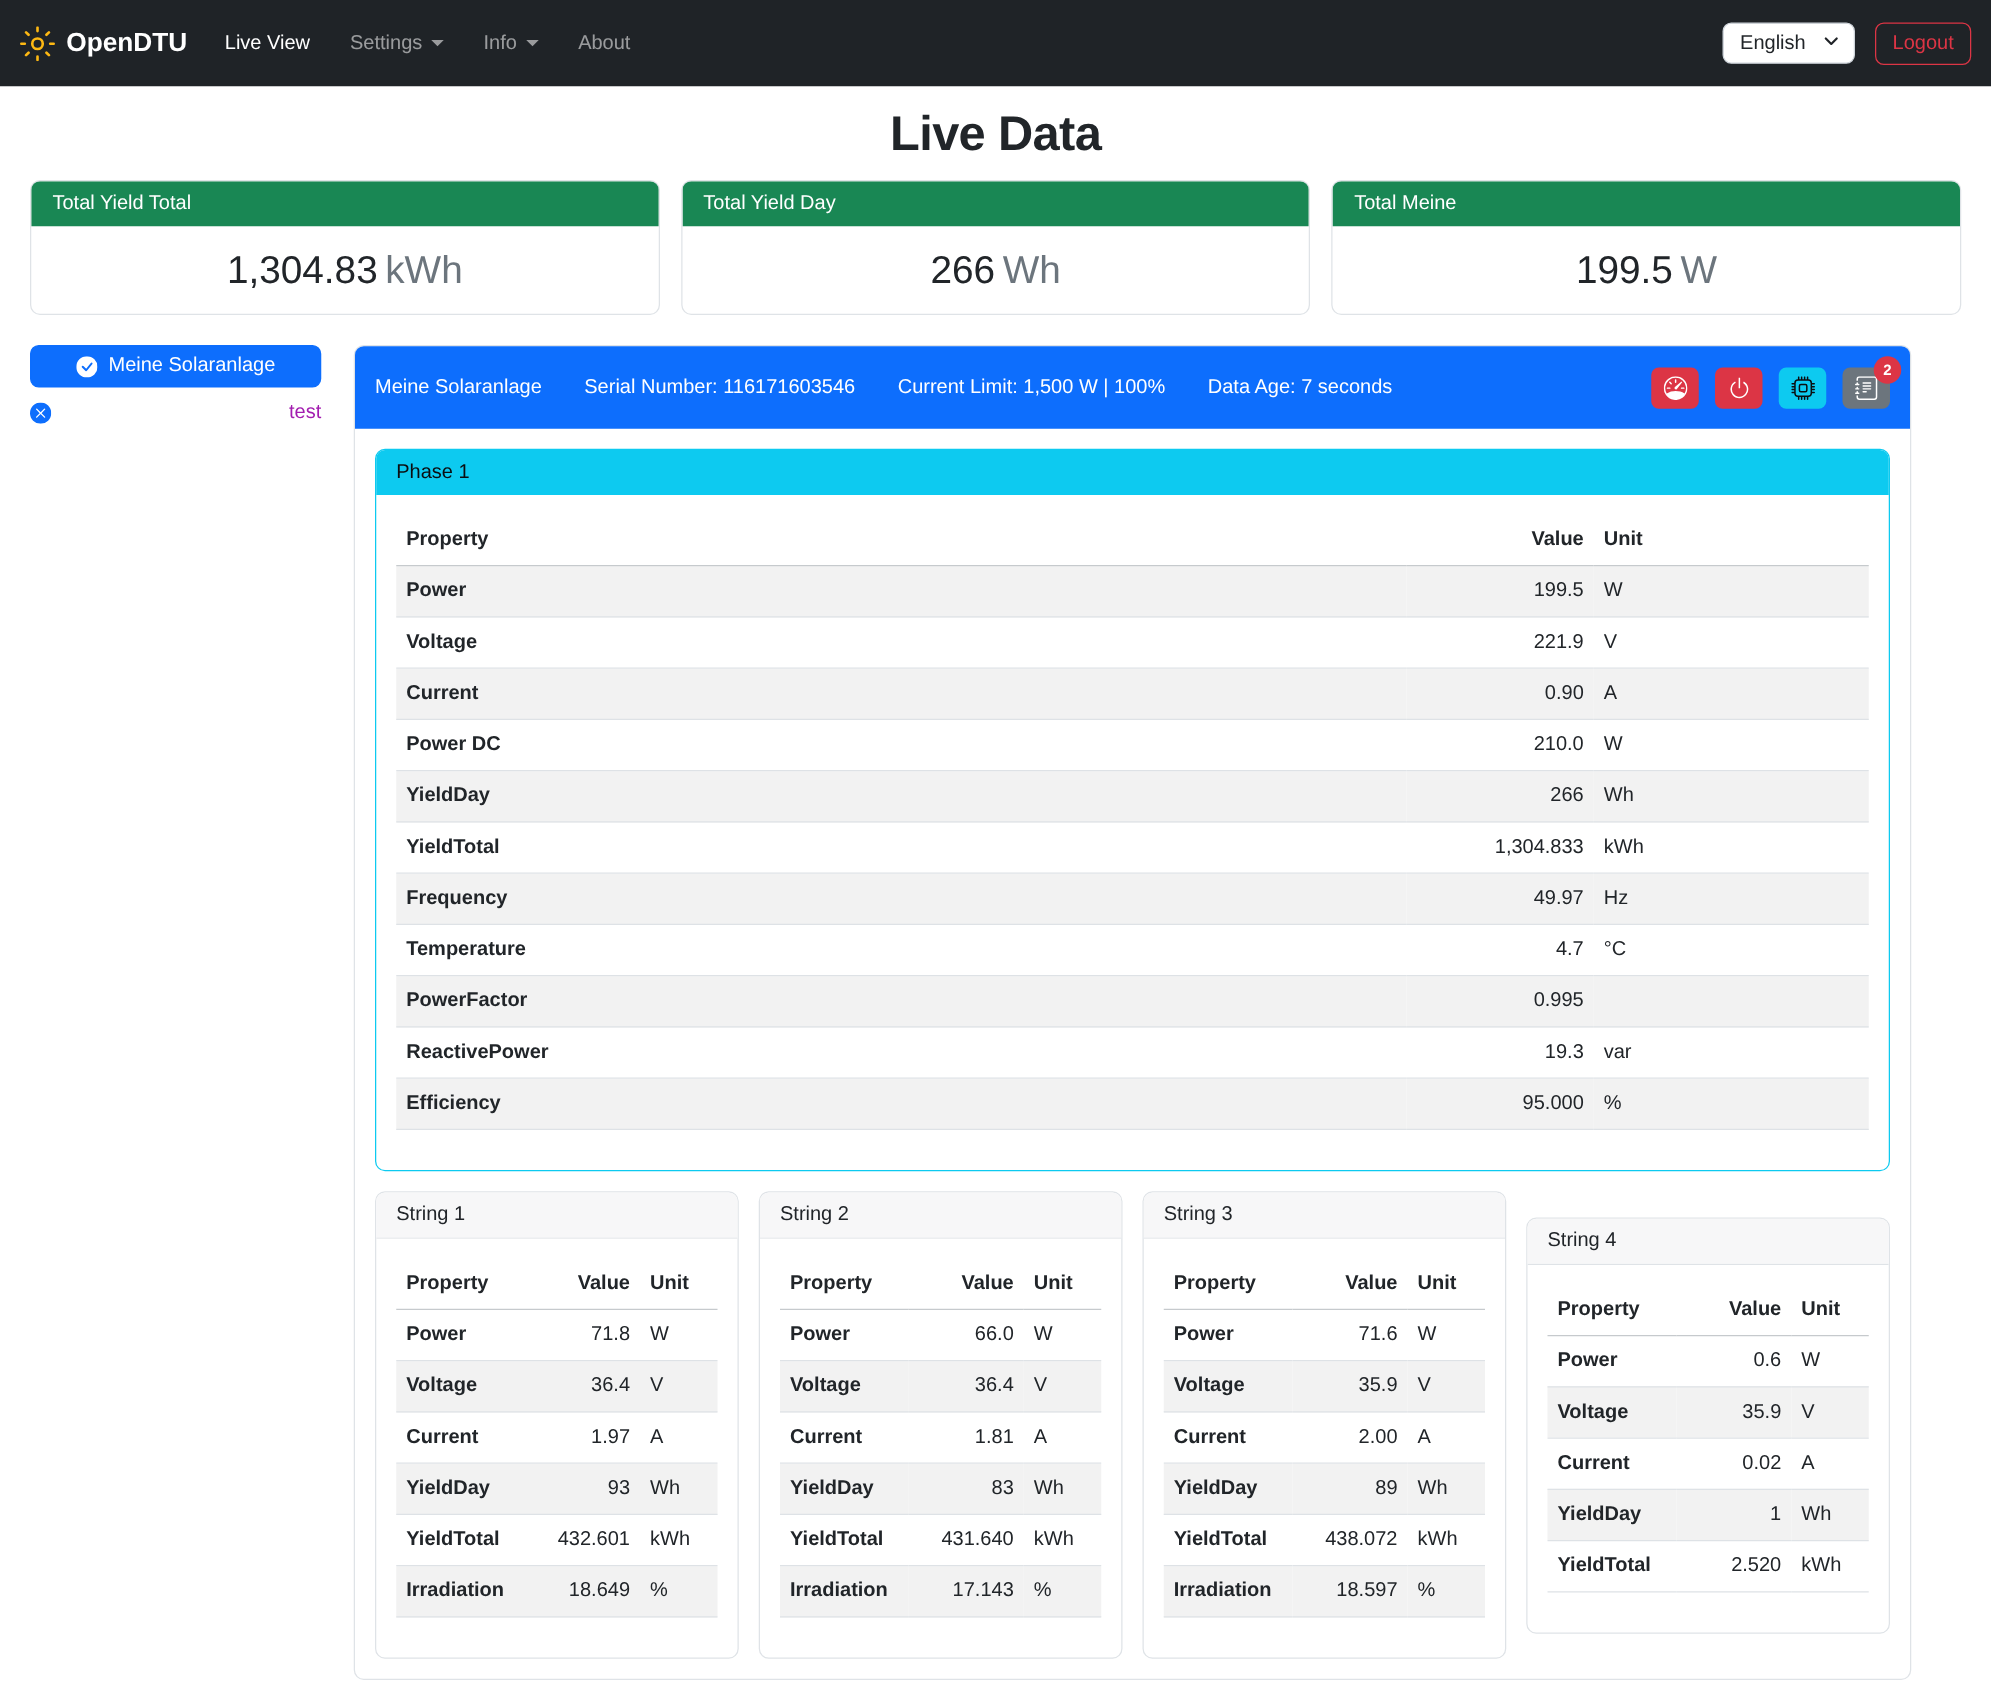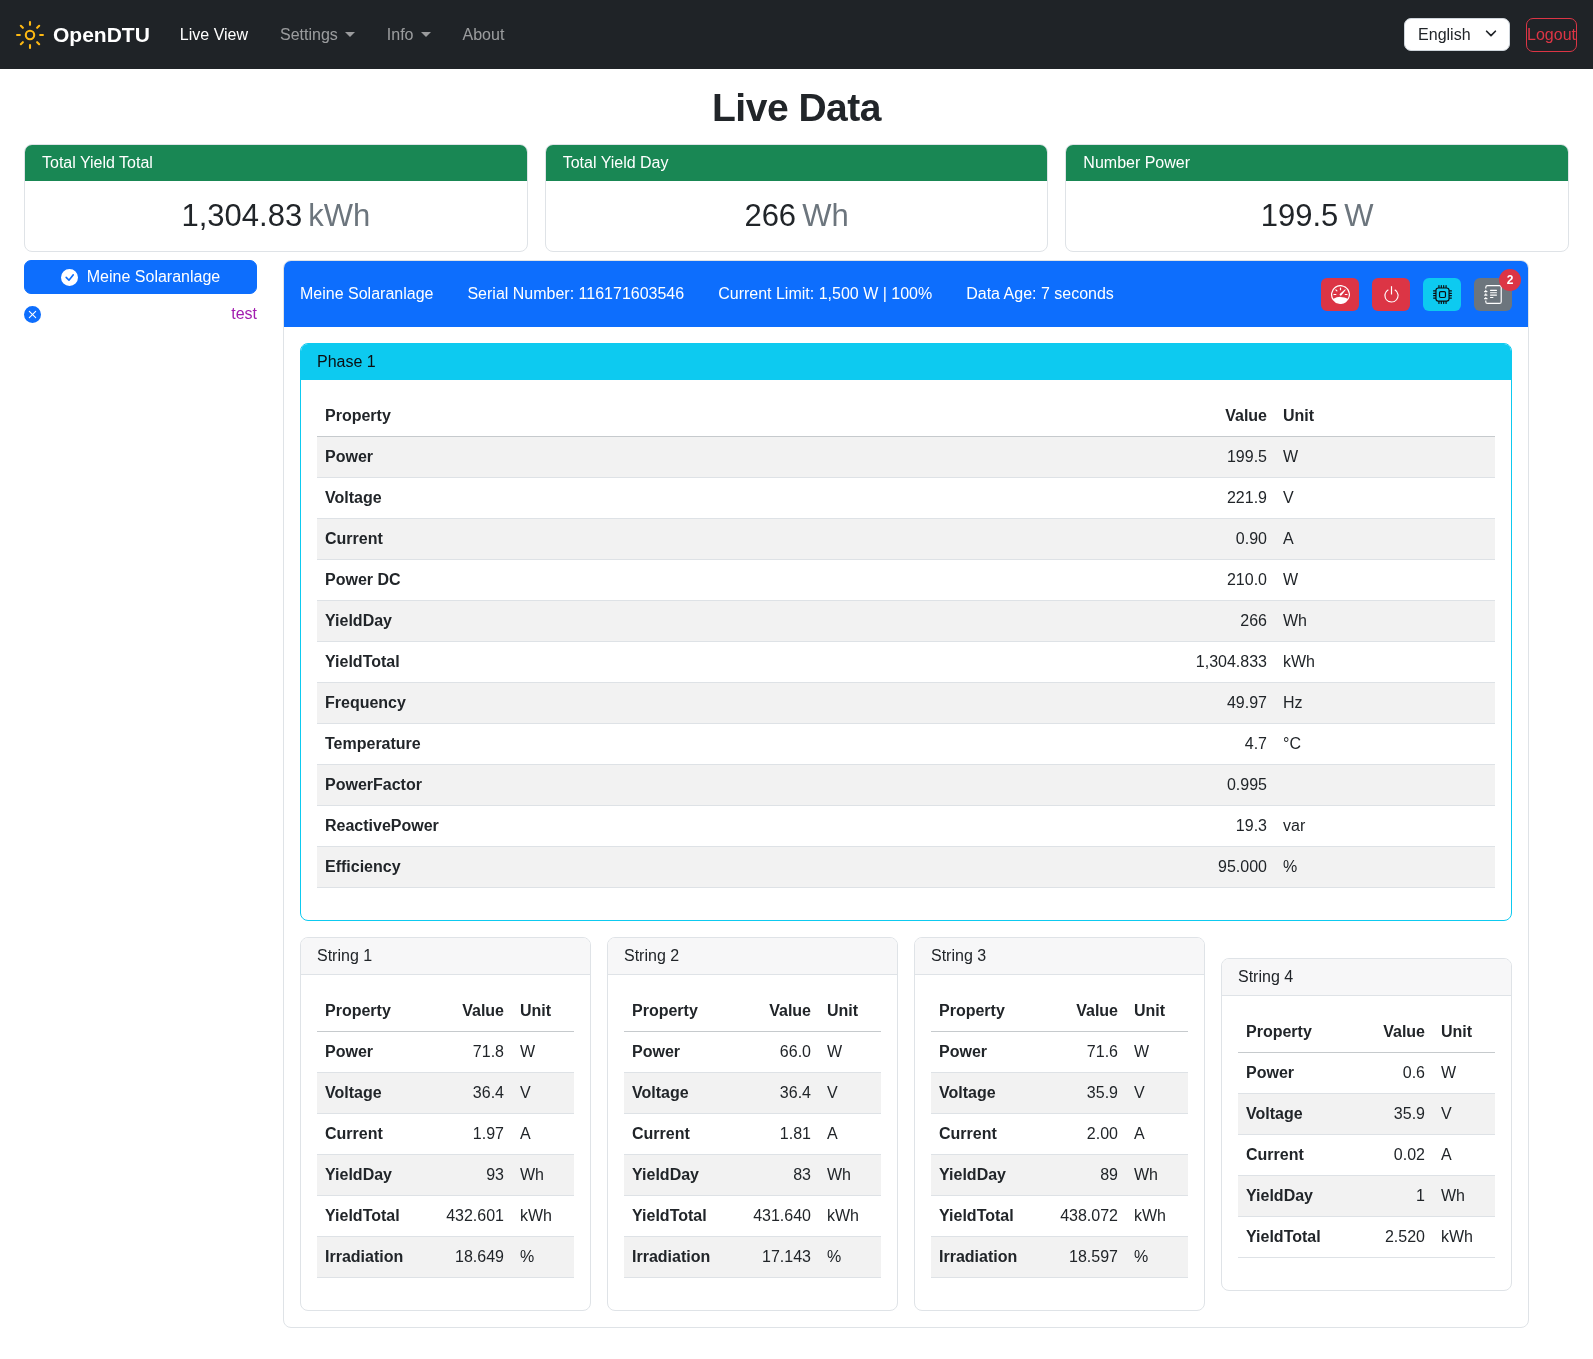--- a/index.html
+++ b/index.html
@@ -27,27 +27,27 @@
   .lang-select {
     appearance: none; -webkit-appearance: none;
     background: #ffffff; color: #212529;
     border: 1px solid #ced4da; border-radius: 7px;
     font-size: 16px; padding: 7px 38px 7px 13px;
     font-family: inherit; cursor: pointer;
   }
   .lang-chevron { position: absolute; right: 12px; top: 50%; transform: translateY(-50%); pointer-events: none; }
   .logout-btn {
     background: transparent; border: 1px solid #dc3545; color: #dc3545;
-    border-radius: 7px; font-size: 16px; padding: 7px 0; font-family: inherit; cursor: pointer;
+    border-radius: 7px; font-size: 16px; padding: 7px 13px; font-family: inherit; cursor: pointer;
   }
   
   .container { padding: 0 24px; }
   .page-title { font-size: 39px; font-weight: 600; margin: 17px 0 14px; letter-spacing: -0.5px; text-align: center; }
   
-  .summary-row { display: flex; gap: 17px; margin-bottom: 8px; }
+  .summary-row { display: flex; gap: 17px; margin-bottom: 24px; }
   .summary-card { flex: 1; border: 1px solid #dfe3e7; border-radius: 8px; background: #fff; overflow: hidden; }
   .summary-card .card-header { background: #198754; color: #fff; font-size: 16px; padding: 9px 17px; }
   .summary-card .card-body { padding: 17px; text-align: center; }
   .big-value { font-size: 31px; font-weight: 500; color: #212529; }
   .big-unit { font-size: 31px; font-weight: 500; color: #6c757d; margin-left: 6px; }
   
   .main-row { display: flex; align-items: flex-start; gap: 26px; padding-bottom: 26px; }
   .sidebar { width: 233px; flex-shrink: 0; }
   .inv-select-btn {
     width: 100%; background: #0d6efd; border: 1px solid #0d6efd; color: #fff;
@@ -155,21 +155,21 @@
         <span class="big-value">1,304.83</span><span class="big-unit">kWh</span>
       </div>
     </div>
     <div class="summary-card">
       <div class="card-header">Total Yield Day</div>
       <div class="card-body">
         <span class="big-value">266</span><span class="big-unit">Wh</span>
       </div>
     </div>
     <div class="summary-card">
-      <div class="card-header">Number Power</div>
+      <div class="card-header">Total Meine</div>
       <div class="card-body">
         <span class="big-value">199.5</span><span class="big-unit">W</span>
       </div>
     </div>
   </div>
 
   <div class="main-row">
 
     <div class="sidebar">
       <button class="inv-select-btn">

